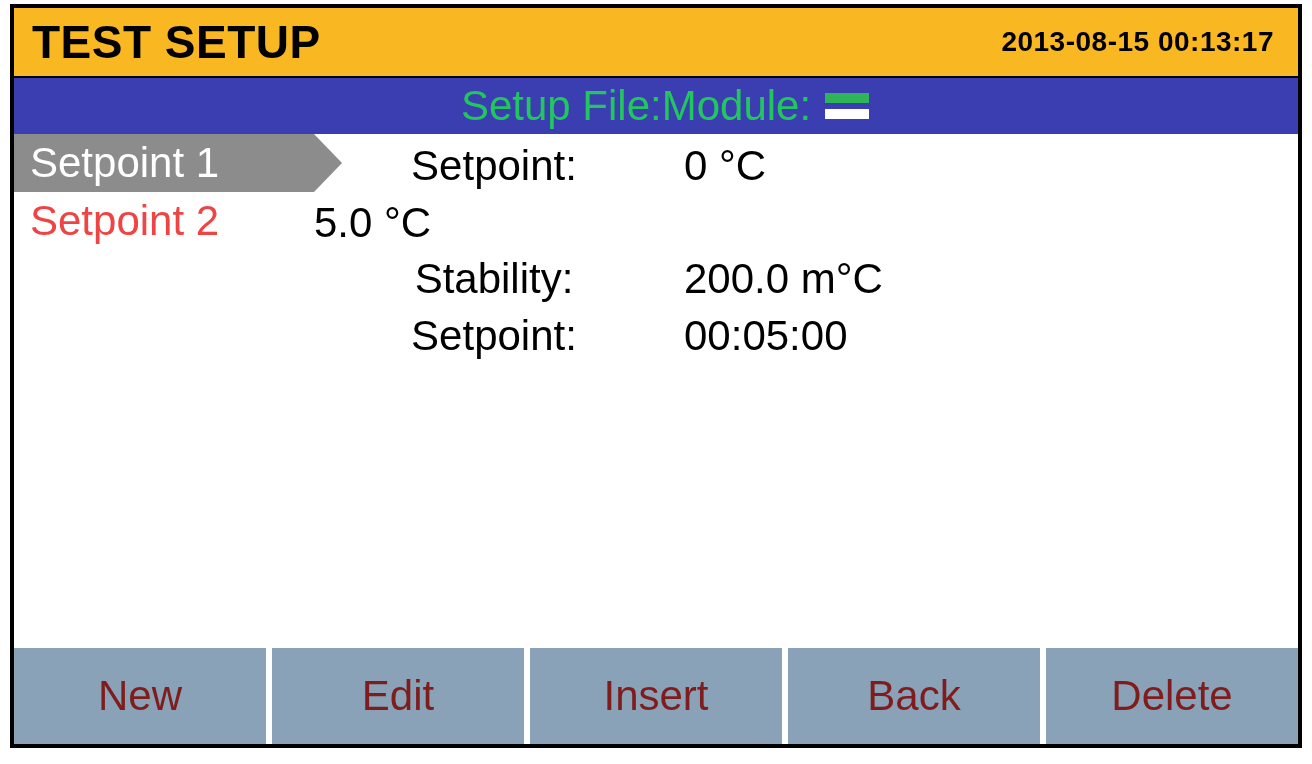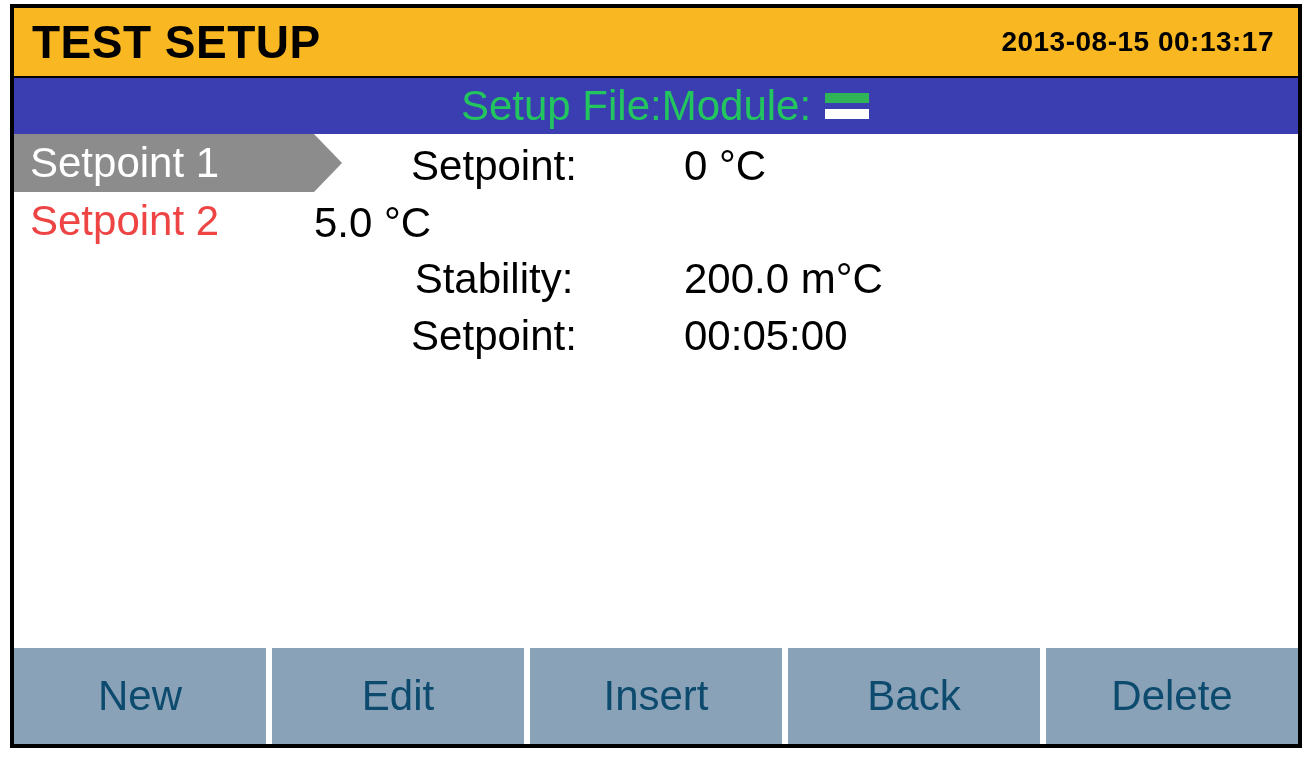--- a/index.html
+++ b/index.html
@@ -113,21 +113,21 @@
   .footer {
     height: 96px;
     display: flex;
     gap: 6px;
     padding: 0 0 0 0;
     background: #fff;
   }
   .btn {
     flex: 1;
     background: #8aa2b8;
-    color: #0c4a6e;
+    color: #7f1d1d;
     font-size: 42px;
     display: flex;
     align-items: center;
     justify-content: center;
     cursor: pointer;
     user-select: none;
   }
 </style>
 </head>
 <body>

